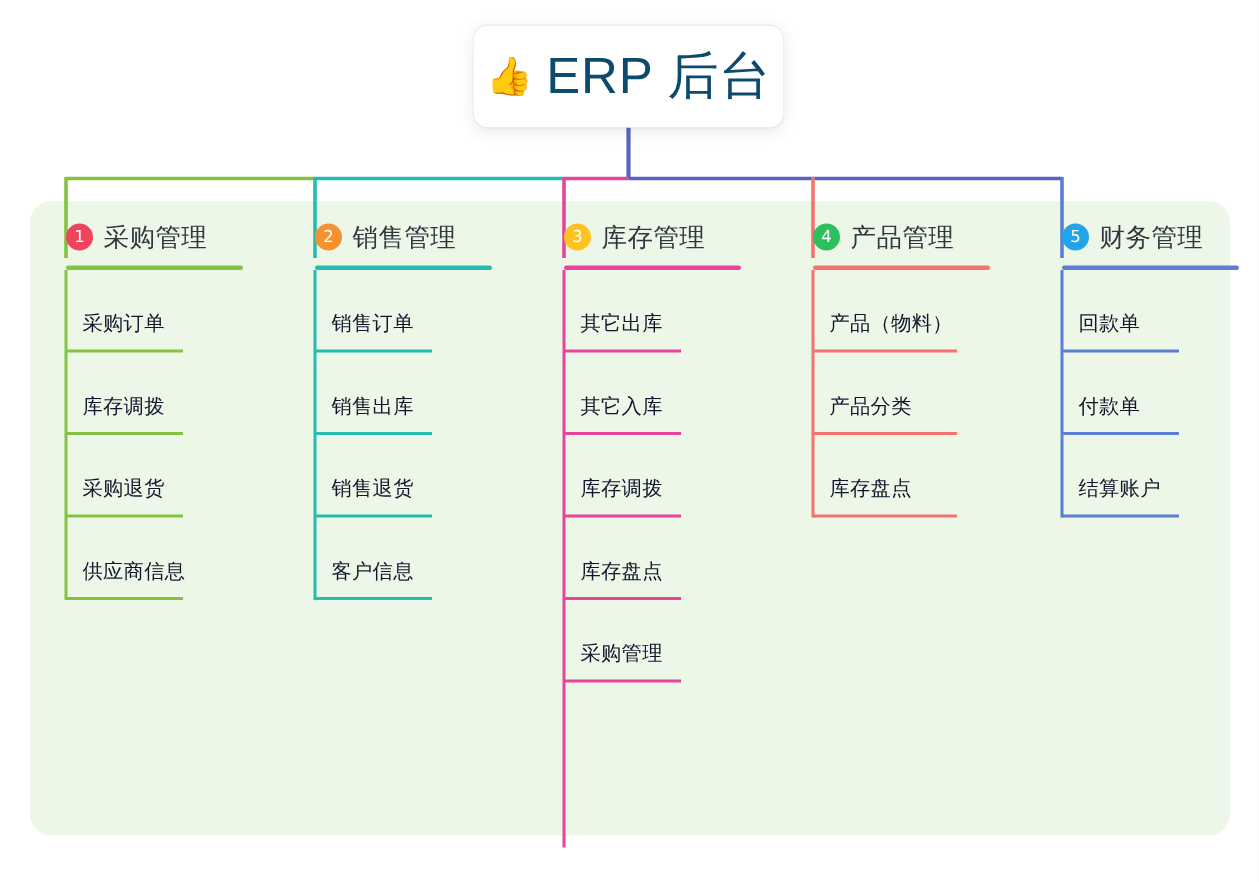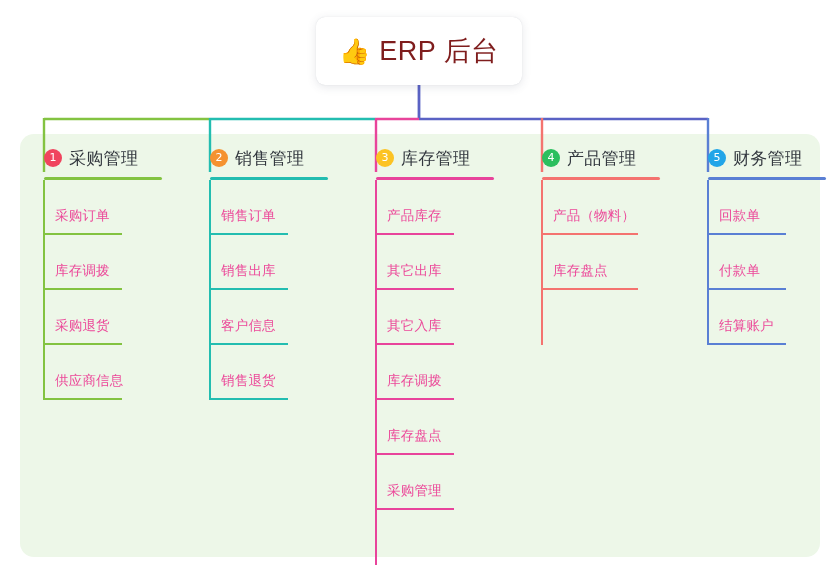--- a/index.html
+++ b/index.html
@@ -44,23 +44,23 @@
     align-items: center;
     gap: 9px;
   }
   .root-emoji {
     font-size: 25px;
     line-height: 1;
     display: block;
     filter: saturate(1.15);
   }
   .root-title {
-    font-size: 27px;
+    font-size: 34px;
     letter-spacing: 0.5px;
-    color: #7f1d1d;
+    color: #0c4a6e;
     white-space: nowrap;
   }
 
   
   .panel {
     position: absolute;
     left: 20px;
     top: 134px;
     width: 800px;
     height: 423px;
@@ -121,21 +121,21 @@
   .leaf {
     position: relative;
     height: 55px;
     box-sizing: border-box;
   }
   .leaf-label {
     position: absolute;
     left: 25px;
     bottom: 10px;
     font-size: 13.5px;
-    color: #ec4899;
+    color: #0f172a;
     white-space: nowrap;
     letter-spacing: 0.2px;
   }
   .leaf-underline {
     position: absolute;
     left: 14px;
     bottom: 0;
     height: 1.6px;
   }
   .leaf-spine {
@@ -210,42 +210,38 @@
           <div class="leaf-spine" style="background: rgb(35, 189, 176); height: 220px;"></div>
           <div class="leaf">
             <div class="leaf-label">销售订单</div>
             <div class="leaf-underline" style="background: rgb(35, 189, 176); width: 78px;"></div>
           </div>
           <div class="leaf">
             <div class="leaf-label">销售出库</div>
             <div class="leaf-underline" style="background: rgb(35, 189, 176); width: 78px;"></div>
           </div>
           <div class="leaf">
+            <div class="leaf-label">销售退货</div>
+            <div class="leaf-underline" style="background: rgb(35, 189, 176); width: 78px;"></div>
+          </div>
+          <div class="leaf">
             <div class="leaf-label">客户信息</div>
             <div class="leaf-underline" style="background: rgb(35, 189, 176); width: 78px;"></div>
           </div>
-          <div class="leaf">
-            <div class="leaf-label">销售退货</div>
-            <div class="leaf-underline" style="background: rgb(35, 189, 176); width: 78px;"></div>
-          </div>
         </div>
       </div>
       <div class="column" style="left: 362px; width: 150px;">
         <div class="col-head">
           <span class="badge" style="background: rgb(252, 195, 35);">3</span>
           <span class="col-title">库存管理</span>
         </div>
         <div class="col-rule" style="background: rgb(232, 68, 155); width: 118px; margin-left: 14px;"></div>
         <div class="leaf-list">
           <div class="leaf-spine" style="background: rgb(232, 68, 155); height: 385px;"></div>
           <div class="leaf">
-            <div class="leaf-label">产品库存</div>
-            <div class="leaf-underline" style="background: rgb(232, 68, 155); width: 78px;"></div>
-          </div>
-          <div class="leaf">
             <div class="leaf-label">其它出库</div>
             <div class="leaf-underline" style="background: rgb(232, 68, 155); width: 78px;"></div>
           </div>
           <div class="leaf">
             <div class="leaf-label">其它入库</div>
             <div class="leaf-underline" style="background: rgb(232, 68, 155); width: 78px;"></div>
           </div>
           <div class="leaf">
             <div class="leaf-label">库存调拨</div>
             <div class="leaf-underline" style="background: rgb(232, 68, 155); width: 78px;"></div>
@@ -266,20 +262,24 @@
           <span class="col-title">产品管理</span>
         </div>
         <div class="col-rule" style="background: rgb(244, 115, 111); width: 118px; margin-left: 14px;"></div>
         <div class="leaf-list">
           <div class="leaf-spine" style="background: rgb(244, 115, 111); height: 165px;"></div>
           <div class="leaf">
             <div class="leaf-label">产品（物料）</div>
             <div class="leaf-underline" style="background: rgb(244, 115, 111); width: 96px;"></div>
           </div>
           <div class="leaf">
+            <div class="leaf-label">产品分类</div>
+            <div class="leaf-underline" style="background: rgb(244, 115, 111); width: 96px;"></div>
+          </div>
+          <div class="leaf">
             <div class="leaf-label">库存盘点</div>
             <div class="leaf-underline" style="background: rgb(244, 115, 111); width: 96px;"></div>
           </div>
         </div>
       </div>
       <div class="column" style="left: 694px; width: 150px;">
         <div class="col-head">
           <span class="badge" style="background: rgb(34, 165, 232);">5</span>
           <span class="col-title">财务管理</span>
         </div>

